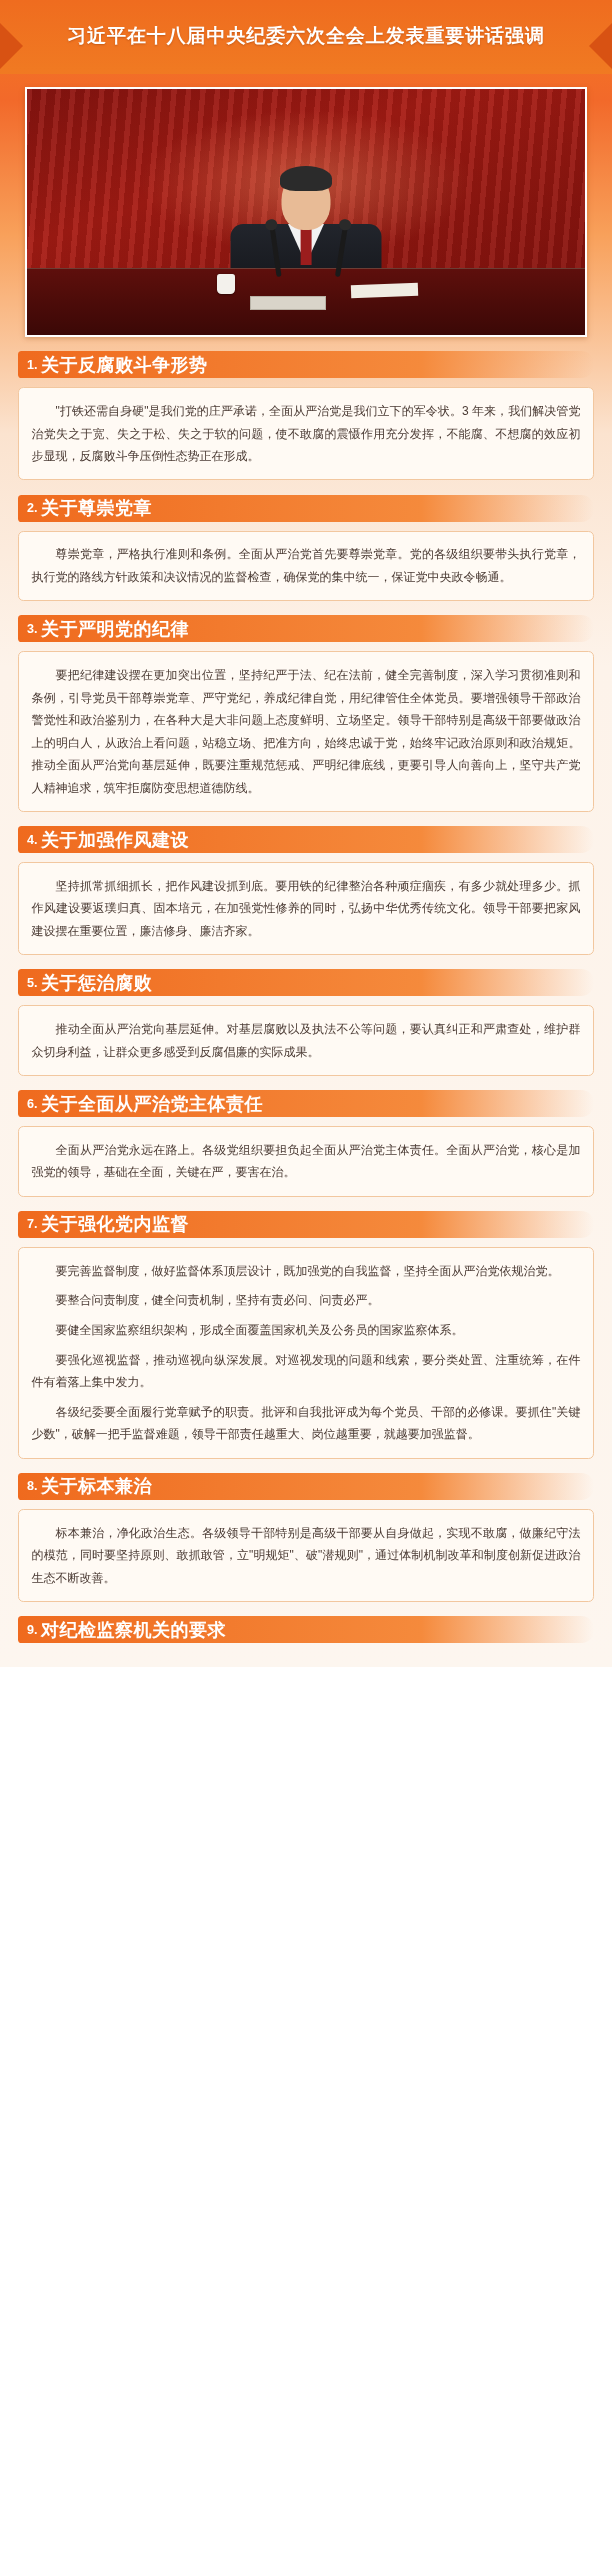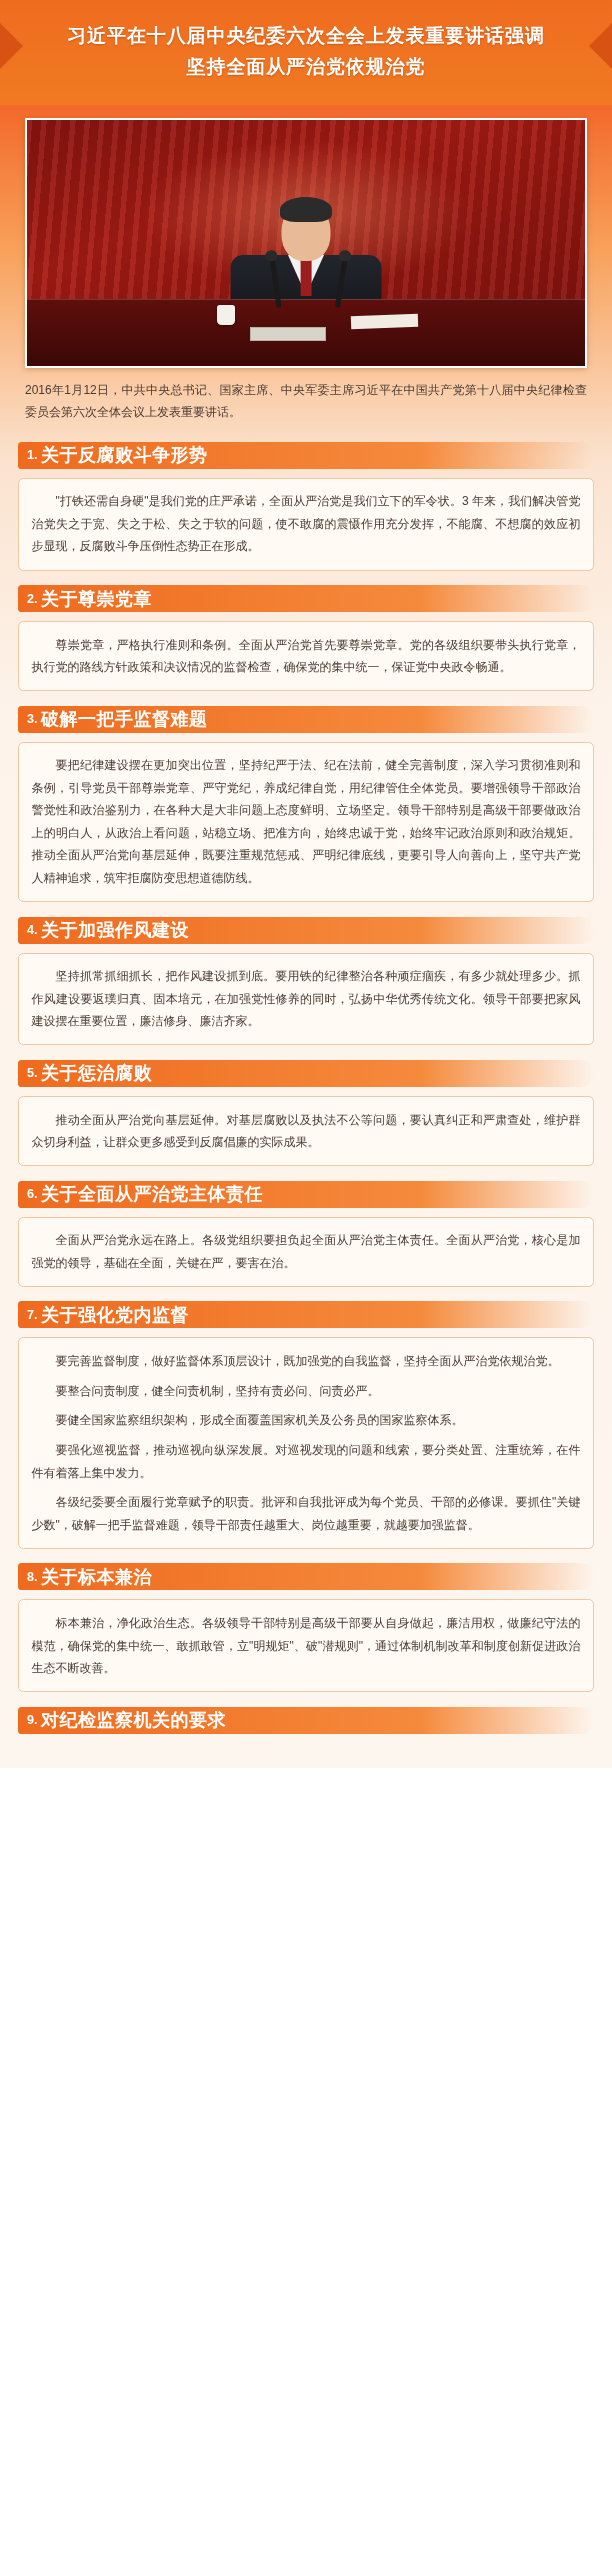--- a/index.html
+++ b/index.html
@@ -4,21 +4,21 @@
 <style>
   * { box-sizing: border-box; margin: 0; padding: 0; }
   body {
     width: 612px;
     background: #ffffff;
     font-family: "Liberation Sans", sans-serif;
   }
   .page {
     width: 612px;
     background: linear-gradient(180deg, #f47b20 0%, #f2692a 6%, #f8a05a 14%, #fbe3cf 26%, #fdf3ea 40%, #fdf6ef 100%);
-    padding-bottom: 34px;
+    padding-bottom: 24px;
     position: relative;
   }
   
   .header {
     background: linear-gradient(180deg, #ef6c1f 0%, #f07a22 100%);
     padding: 20px 18px 23.4px 18px;
     text-align: center;
     position: relative;
   }
   .header .title-line {
@@ -192,21 +192,20 @@
 </style>
 </head>
 <body>
 
 <div class="page">
 
   <div class="header">
     <div class="ribbon-left"></div>
     <div class="ribbon-right"></div>
     <div class="title-line">习近平在十八届中央纪委六次全会上发表重要讲话强调</div>
-    <div class="title-line">坚持全面从严治党依规治党</div>
   </div>
 
   <div class="photo-wrap">
     <div class="photo">
       <div class="curtain"></div>
       <div class="glow"></div>
       <div class="figure-body"></div>
       <div class="figure-shirt"></div>
       <div class="figure-tie"></div>
       <div class="figure-head"></div>
@@ -217,21 +216,20 @@
         </div>
       <div class="mic m2">
           <div class="ball"></div>
         </div>
       <div class="cup"></div>
       <div class="papers"></div>
       <div class="placard"></div>
     </div>
   </div>
 
-  <div class="caption">2016年1月12日，中共中央总书记、国家主席、中央军委主席习近平在中国共产党第十八届中央纪律检查委员会第六次全体会议上发表重要讲话。</div>
 
   <div class="section">
     <div class="sec-head">
       <span class="sec-num">1.</span>
       <span class="sec-title">关于反腐败斗争形势</span>
     </div>
     <div class="sec-body">
       <p>"打铁还需自身硬"是我们党的庄严承诺，全面从严治党是我们立下的军令状。3 年来，我们解决管党治党失之于宽、失之于松、失之于软的问题，使不敢腐的震慑作用充分发挥，不能腐、不想腐的效应初步显现，反腐败斗争压倒性态势正在形成。</p>
     </div>
   </div>
@@ -242,21 +240,21 @@
       <span class="sec-title">关于尊崇党章</span>
     </div>
     <div class="sec-body">
       <p>尊崇党章，严格执行准则和条例。全面从严治党首先要尊崇党章。党的各级组织要带头执行党章，执行党的路线方针政策和决议情况的监督检查，确保党的集中统一，保证党中央政令畅通。</p>
     </div>
   </div>
 
   <div class="section">
     <div class="sec-head">
       <span class="sec-num">3.</span>
-      <span class="sec-title">破解一把手监督难题</span>
+      <span class="sec-title">关于严明党的纪律</span>
     </div>
     <div class="sec-body">
       <p>要把纪律建设摆在更加突出位置，坚持纪严于法、纪在法前，健全完善制度，深入学习贯彻准则和条例，引导党员干部尊崇党章、严守党纪，养成纪律自觉，用纪律管住全体党员。要增强领导干部政治警觉性和政治鉴别力，在各种大是大非问题上态度鲜明、立场坚定。领导干部特别是高级干部要做政治上的明白人，从政治上看问题，站稳立场、把准方向，始终忠诚于党，始终牢记政治原则和政治规矩。推动全面从严治党向基层延伸，既要注重规范惩戒、严明纪律底线，更要引导人向善向上，坚守共产党人精神追求，筑牢拒腐防变思想道德防线。</p>
     </div>
   </div>
 
   <div class="section">
     <div class="sec-head">
       <span class="sec-num">4.</span>
       <span class="sec-title">关于加强作风建设</span>
@@ -299,21 +297,21 @@
       <p>各级纪委要全面履行党章赋予的职责。批评和自我批评成为每个党员、干部的必修课。要抓住"关键少数"，破解一把手监督难题，领导干部责任越重大、岗位越重要，就越要加强监督。</p>
     </div>
   </div>
 
   <div class="section">
     <div class="sec-head">
       <span class="sec-num">8.</span>
       <span class="sec-title">关于标本兼治</span>
     </div>
     <div class="sec-body">
-      <p>标本兼治，净化政治生态。各级领导干部特别是高级干部要从自身做起，廉洁用权，做廉纪守法的模范，确保党的集中统一、敢抓敢管，立"明规矩"、破"潜规则"，通过体制机制改革和制度创新促进政治生态不断改善。</p>
+      <p>标本兼治，净化政治生态。各级领导干部特别是高级干部要从自身做起，实现不敢腐，做廉纪守法的模范，同时要坚持原则、敢抓敢管，立"明规矩"、破"潜规则"，通过体制机制改革和制度创新促进政治生态不断改善。</p>
     </div>
   </div>
 
   <div class="section">
     <div class="sec-head">
       <span class="sec-num">9.</span>
       <span class="sec-title">对纪检监察机关的要求</span>
     </div>
   </div>
 

